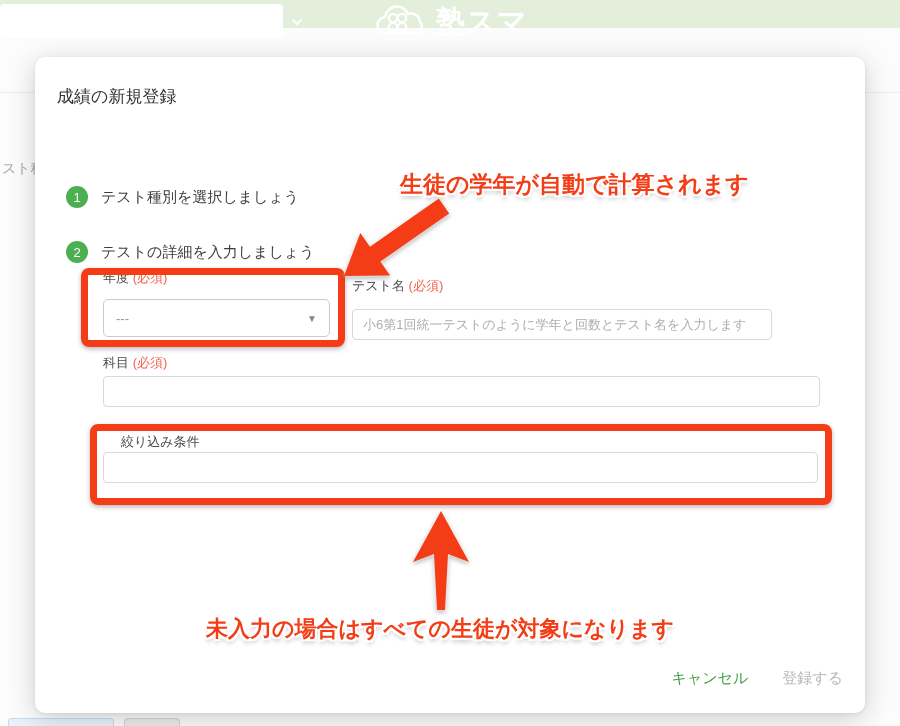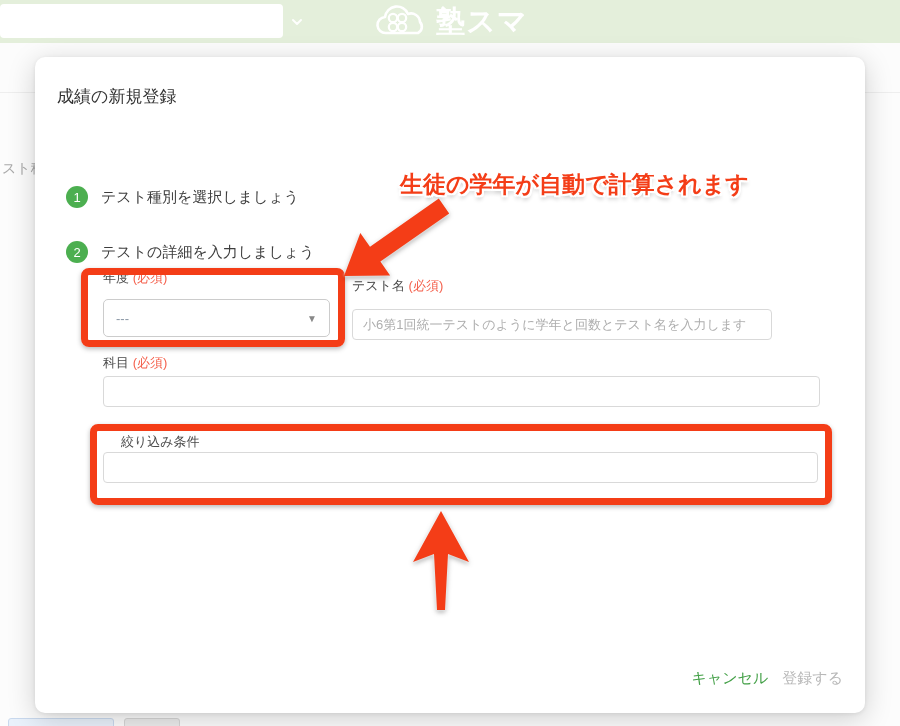--- a/index.html
+++ b/index.html
@@ -12,21 +12,21 @@
   body{
     font-family:"Liberation Sans","DejaVu Sans",sans-serif;
     background:#fff;
     color:#3a3a3a;
     overflow:hidden;
   }
   .stage{position:relative;width:900px;height:726px;background:#fcfcfc;overflow:hidden;}
 
   
   .topbar{
-    position:absolute;left:0;top:0;width:900px;height:43px;
+    position:absolute;left:0;top:0;width:900px;height:28px;
     background:var(--header-green);
   }
   .topbar .search{
     position:absolute;left:0;top:4px;width:283px;height:34px;
     background:#fff;border:none;border-radius:4px;
     padding:0 10px;font-size:14px;color:#444;outline:none;
   }
   .topbar .chev{
     position:absolute;left:288px;top:13px;width:18px;height:18px;
     color:rgba(255,255,255,0.95);
@@ -95,21 +95,21 @@
   }
   .inp::placeholder{color:#aeaeae;}
   .inp-testname{left:317px;top:252px;width:420px;height:31px;}
   .lbl-subject{position:absolute;left:68px;top:297px;}
   .inp-subject{left:68px;top:319px;width:717px;height:31px;}
   .lbl-filter{position:absolute;left:68px;top:376px;margin-left:18px;}
   .inp-filter{left:68px;top:395px;width:715px;height:31px;}
 
   .modal-footer{
     position:absolute;right:22px;top:612px;
-    display:flex;align-items:flex-end;gap:14px;
+    display:flex;align-items:flex-end;gap:34px;
   }
   .btn{background:none;border:none;font-size:15px;cursor:pointer;
     font-family:"Liberation Sans","DejaVu Sans",sans-serif;}
   .btn-cancel{color:#43a047;}
   .btn-submit{color:#b8b8b8;cursor:default;}
 
   
   .ann{
     position:absolute;color:var(--red);font-weight:bold;
     text-shadow:
@@ -208,14 +208,15 @@
   </div>
 
   <svg class="arrow-svg arrow-down" width="125" height="88" viewBox="0 0 125 88">
     <polygon fill="#f43d17" points="10,80 26.3,36.9 36,50.8 104.8,2.6 115.2,17.4 46.4,65.6 56.1,79.5"></polygon>
   </svg>
 
   <svg class="arrow-svg arrow-up" width="70" height="104" viewBox="0 0 70 104">
     <polygon fill="#f43d17" points="35,3 63,54 42,46 39,102 31,102 28,46 7,54"></polygon>
   </svg>
 
+  <div class="ann ann-bottom">未入力の場合はすべての生徒が対象になります</div>
 
 </div>
 
 </body></html>

